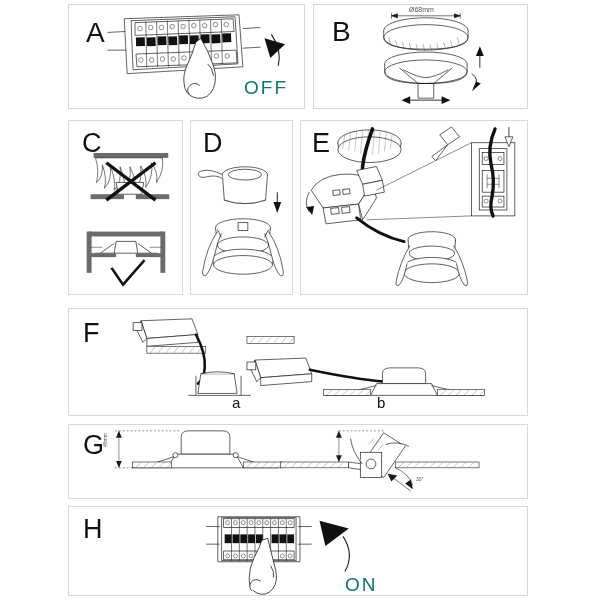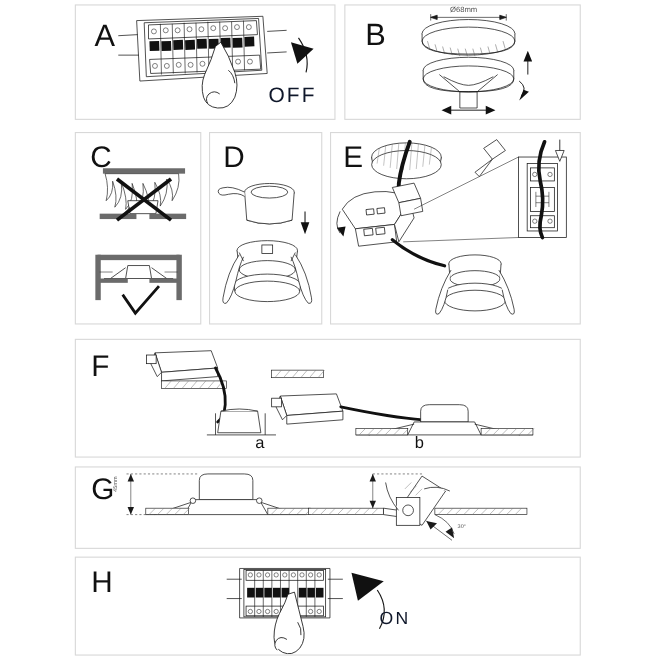--- a/index.html
+++ b/index.html
@@ -38,21 +38,21 @@
     position: absolute;
     left: 0;
     top: 0;
     width: 100%;
     height: 100%;
     pointer-events: none;
   }
   .state-label {
     position: absolute;
     font-family: "Liberation Sans", sans-serif;
-    color: #0f172a;
+    color: #0f766e;
     letter-spacing: 2px;
     line-height: 1;
   }
   .sub-label {
     position: absolute;
     font-family: "Liberation Sans", sans-serif;
     color: #111111;
     line-height: 1;
   }
   .dim-label {
@@ -625,16 +625,16 @@
         <path d="M192 76 Q186 72 182 77 Q179 82 183 86"></path>
         <path d="M202 60 Q206 66 205 72"></path>
       </g>
 
       <g>
         <polygon points="252,14 282,22 258,40" fill="#111111"></polygon>
         <path d="M276,30 Q288,48 278,66" stroke="#1a1a1a" fill="none" stroke-width="1.1"></path>
       </g>
     </svg>
 
-    <div class="state-label" style="left:276px; top:48px; font-size:16px;">ON</div>
+    <div class="state-label" style="left:276px; top:68px; font-size:19px;">ON</div>
   </div>
 
 </div>
 
 </body></html>

